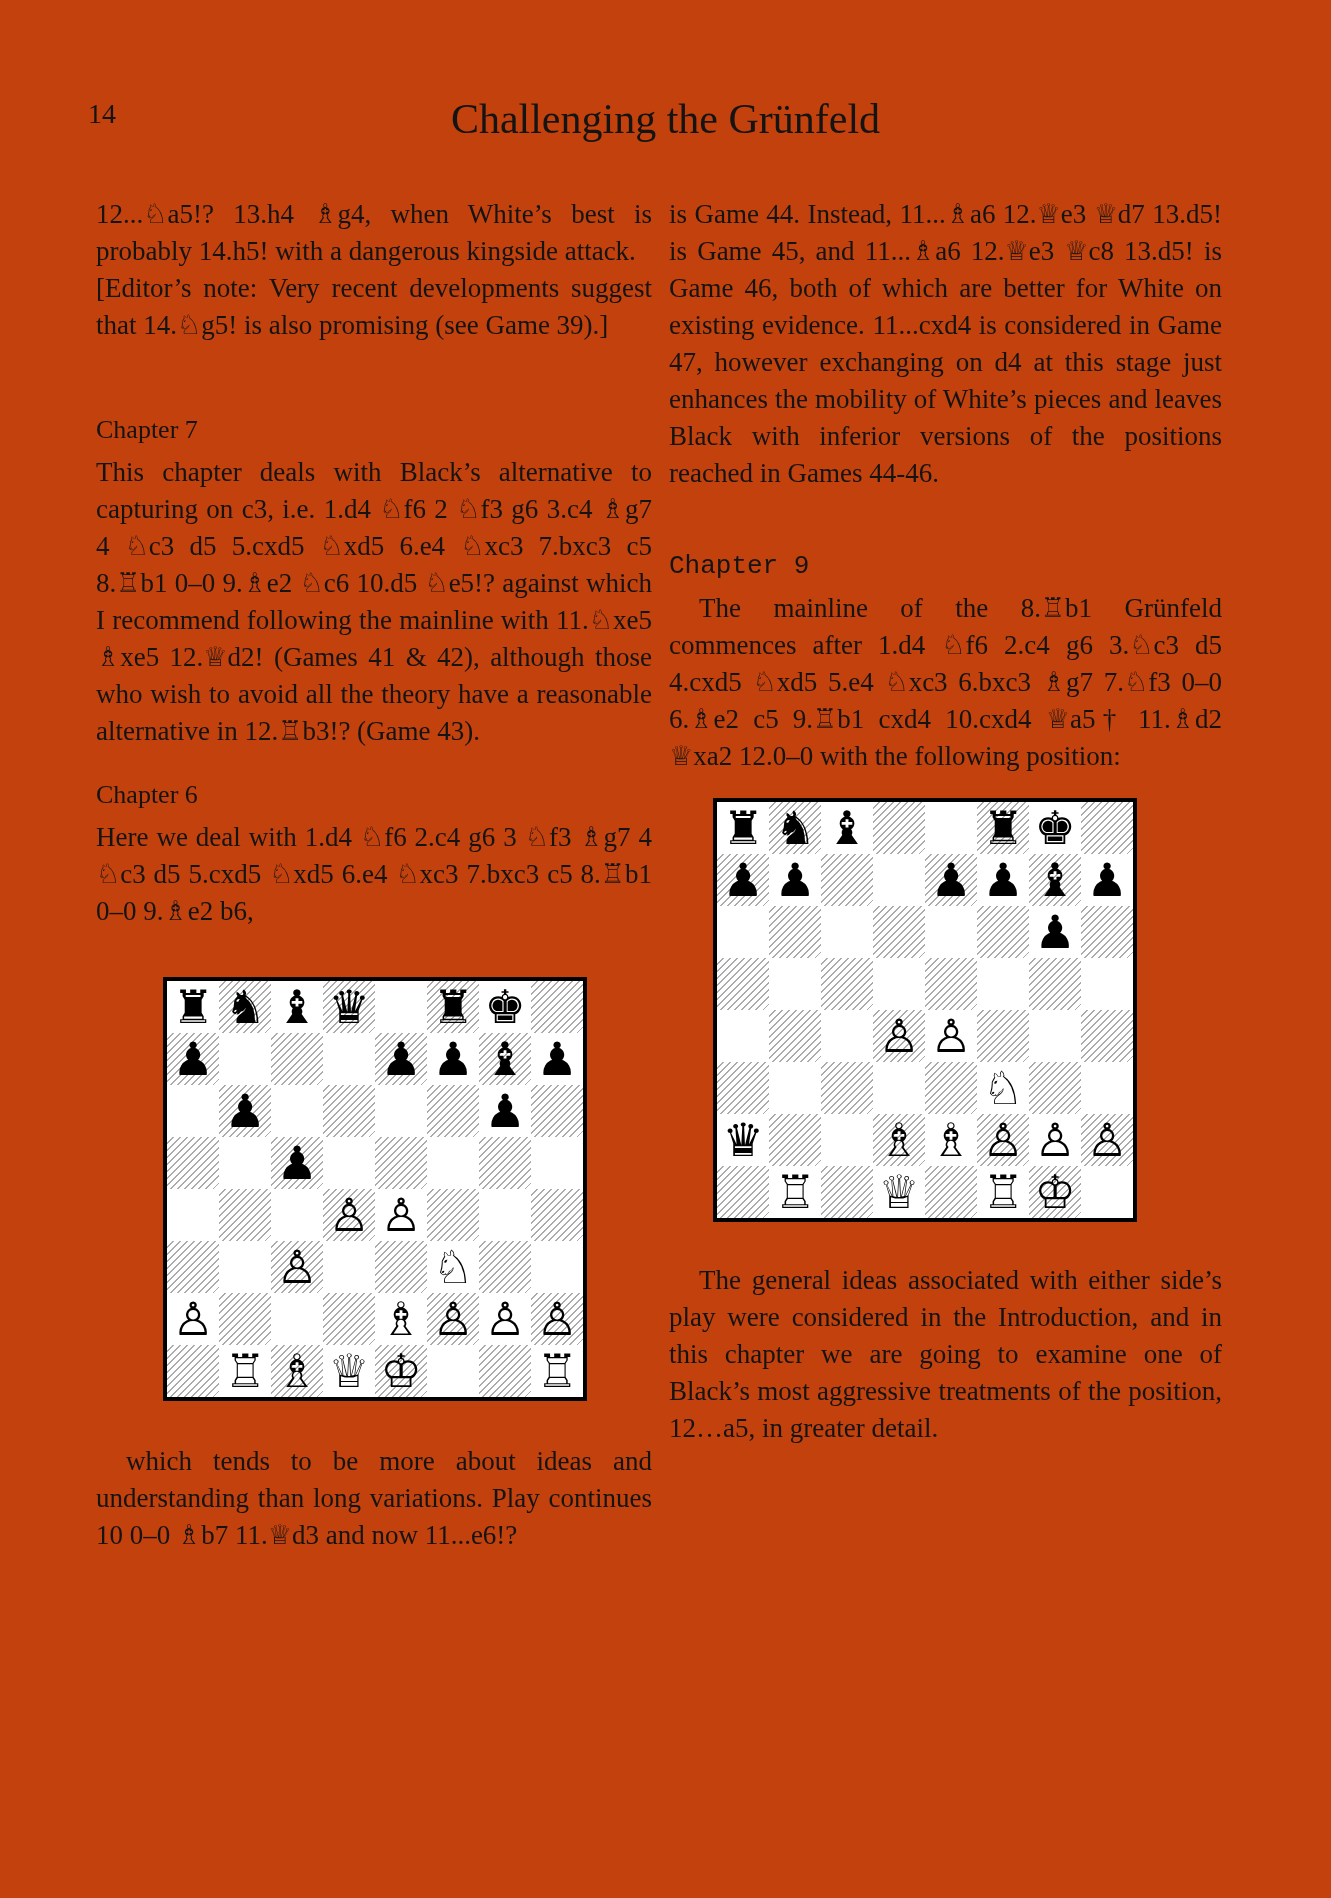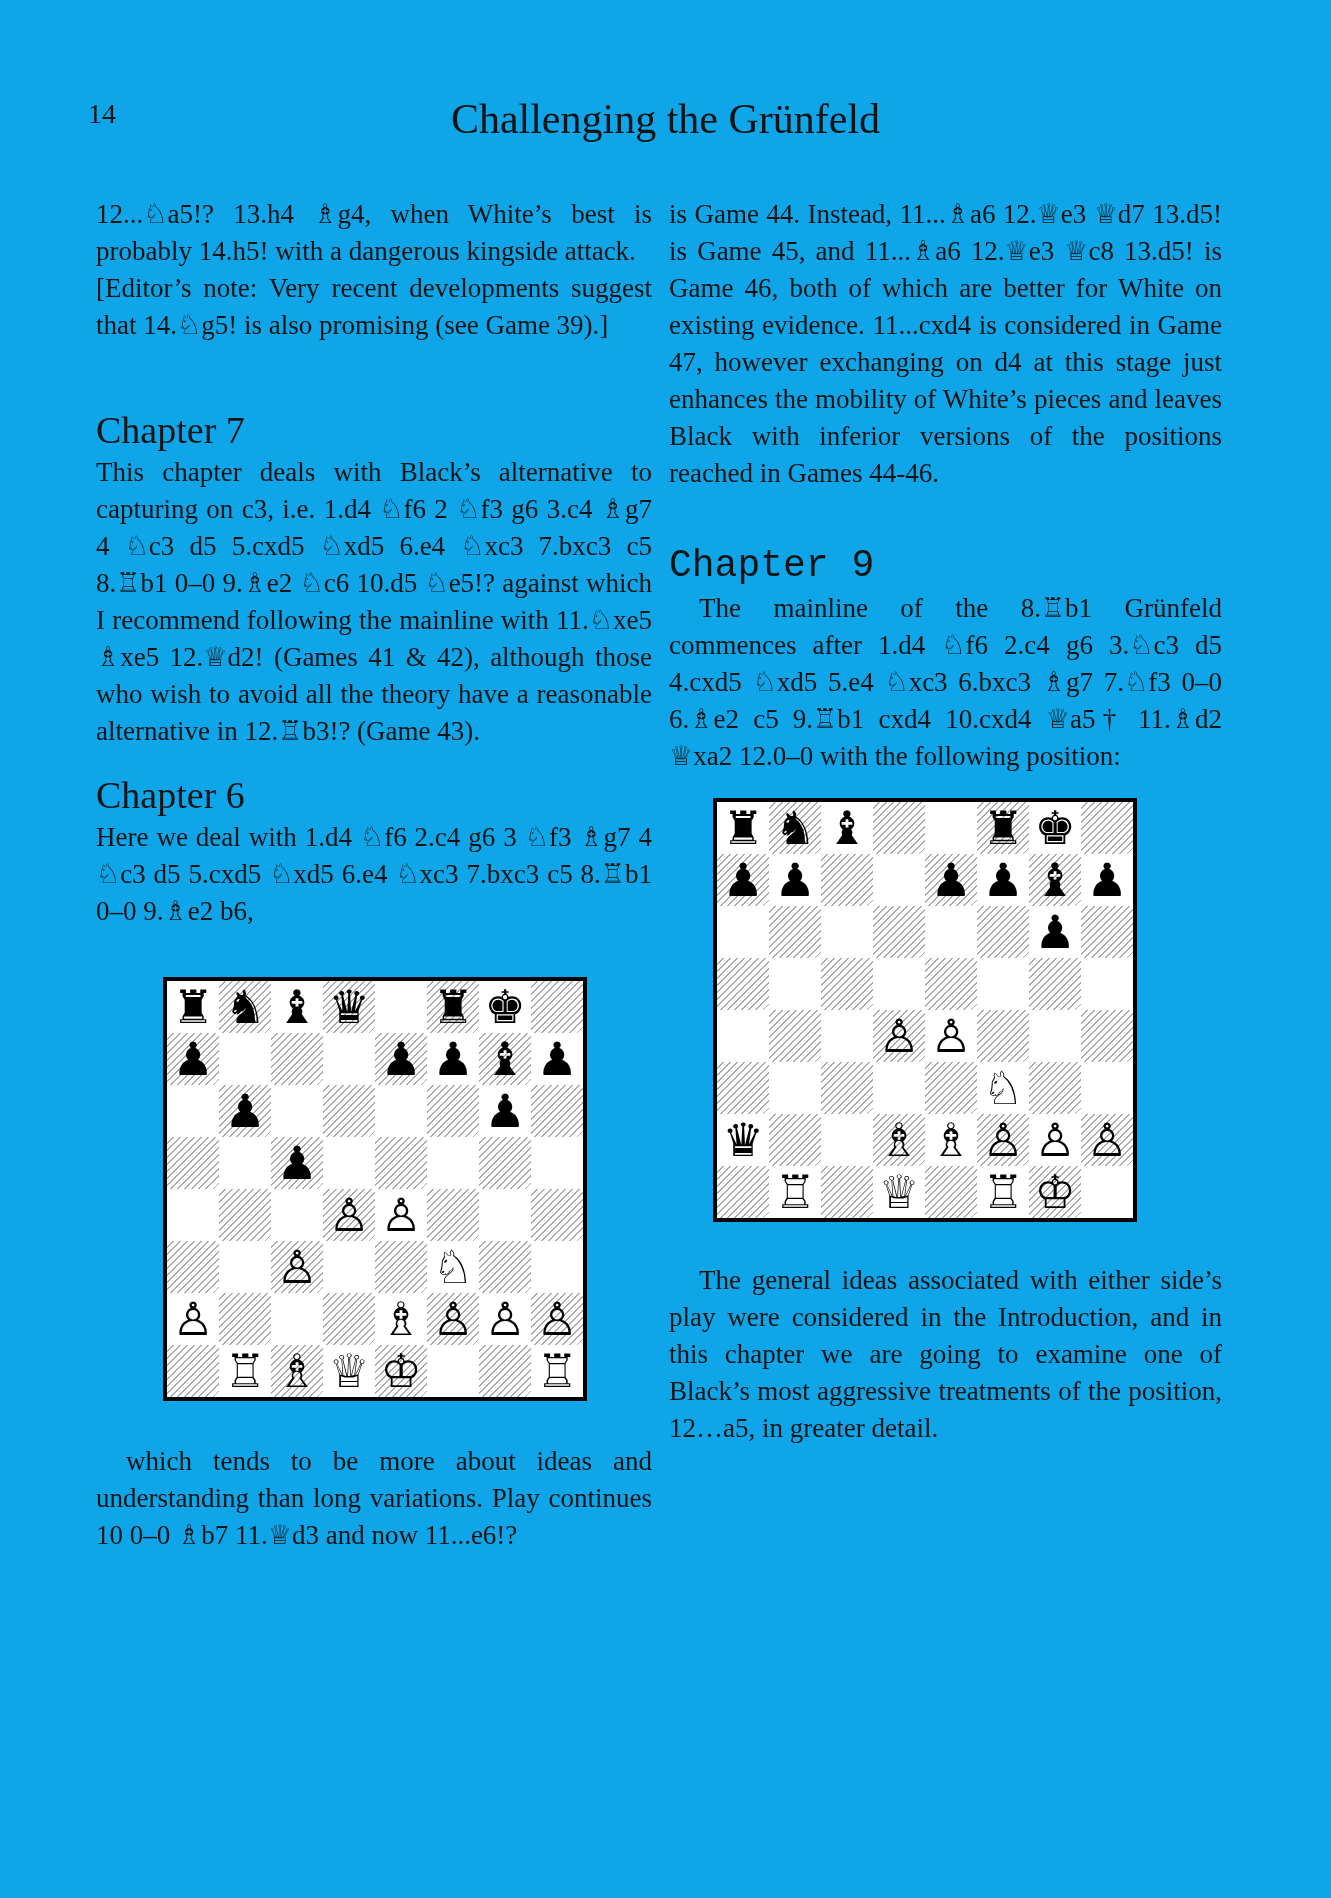--- a/index.html
+++ b/index.html
@@ -1,20 +1,20 @@
 <!DOCTYPE html>
 <html><head>
 <meta charset="utf-8">
 <style>
   html,body{margin:0;padding:0;background:#e8e8e8;}
   #page{
     position:relative;
     width:1331px;
     height:1898px;
-    background:#0ea5e9;
+    background:#c2410c;
     color:#141414;
     font-family:"Liberation Serif","DejaVu Serif","DejaVu Sans",serif;
     overflow:hidden;
   }
   .page-num{
     position:absolute;
     left:88px;
     top:100px;
     font-size:28px;
     line-height:1;
@@ -32,21 +32,21 @@
     position:absolute;
     top:196px;
     font-size:27px;
     line-height:37px;
     text-align:justify;
   }
   .col-left{ left:96px;  width:556px; }
   .col-right{ left:669px; width:553px; }
   .col p{ margin:0; }
   .chapter-heading{
-    font-size:38px;
+    font-size:26px;
     line-height:48px;
     font-weight:normal;
     margin:0;
     text-align:left;
   }
   .mt-ch7{ margin-top:62px; }
   .mt-ch8{ margin-top:21px; }
   .mt-ch9{ margin-top:50px;font-family:Liberation Mono, monospace; }
   .indent{ text-indent:30px; }
   .caption{ margin-top:42px !important; }

